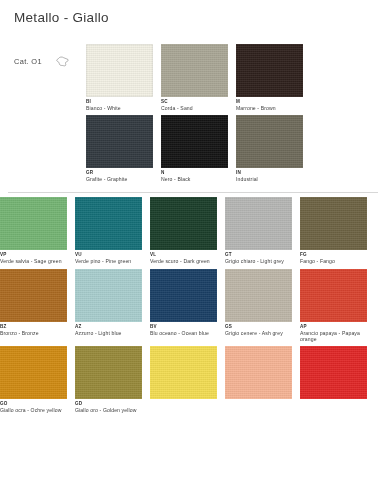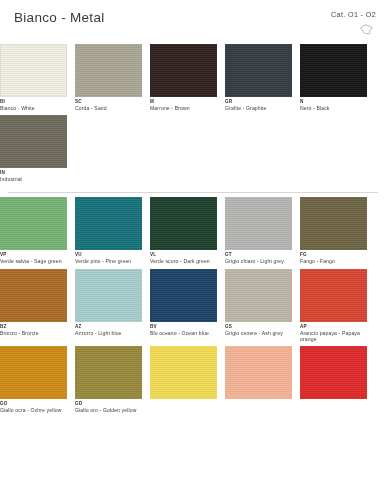--- a/index.html
+++ b/index.html
@@ -143,39 +143,39 @@
   }
 
   
   #section-cat-o1 .section-row { padding-top: 4px; }
   #section-cat-o2 .section-row { padding-top: 4px; }
 </style>
 </head>
 <body>
 
 <div class="page-header">
-  <h1 class="page-title">Bianco - Metal</h1>
-
-  <div class="header-cat">
-    <span class="header-cat-label">Cat. O1 - O2</span>
-    <span class="hide-icon">
-      <svg viewBox="0 0 26 22" width="13" height="11" aria-hidden="true">
-        <path d="M4.5 5.5 C7 1.5, 12 1, 15.5 3.5 C18.5 5.5, 22 5, 24 7
-                 C25.5 8.5, 23 11, 21 11.5 C19 12, 18.5 14.5, 19.5 16.5
-                 C20.5 18.5, 18 20.5, 15.5 19.5 C13 18.5, 10 19.5, 8 18
-                 C6 16.5, 7 14, 5.5 12.5 C4 11, 1 10.5, 1.5 8.5
-                 C1.9 7, 3 6.5, 4.5 5.5 Z" fill="none" stroke="#8b8b8b" stroke-width="1.3" stroke-linejoin="round"></path>
-      </svg>
-    </span>
-  </div>
+  <h1 class="page-title">Metallo - Giallo</h1>
+
 </div>
 
 <div class="section" id="section-cat-o1">
   <div class="section-row">
 
+    <div class="cat-gutter">
+      <span class="cat-gutter-label">Cat. O1</span>
+      <span class="hide-icon">
+        <svg viewBox="0 0 26 22" width="13" height="11" aria-hidden="true">
+          <path d="M4.5 5.5 C7 1.5, 12 1, 15.5 3.5 C18.5 5.5, 22 5, 24 7
+                   C25.5 8.5, 23 11, 21 11.5 C19 12, 18.5 14.5, 19.5 16.5
+                   C20.5 18.5, 18 20.5, 15.5 19.5 C13 18.5, 10 19.5, 8 18
+                   C6 16.5, 7 14, 5.5 12.5 C4 11, 1 10.5, 1.5 8.5
+                   C1.9 7, 3 6.5, 4.5 5.5 Z" fill="none" stroke="#8b8b8b" stroke-width="1.3" stroke-linejoin="round"></path>
+        </svg>
+      </span>
+    </div>
 
     <div class="swatch-grid" id="grid-cat-o1">
         <div class="swatch-cell">
           <div class="swatch-chip bordered" style="background: rgb(242, 240, 228);"></div>
           <div class="swatch-code">BI</div>
           <div class="swatch-name">Bianco - White</div>
         </div>
         <div class="swatch-cell">
           <div class="swatch-chip" style="background: rgb(169, 166, 149);"></div>
           <div class="swatch-code">SC</div>

